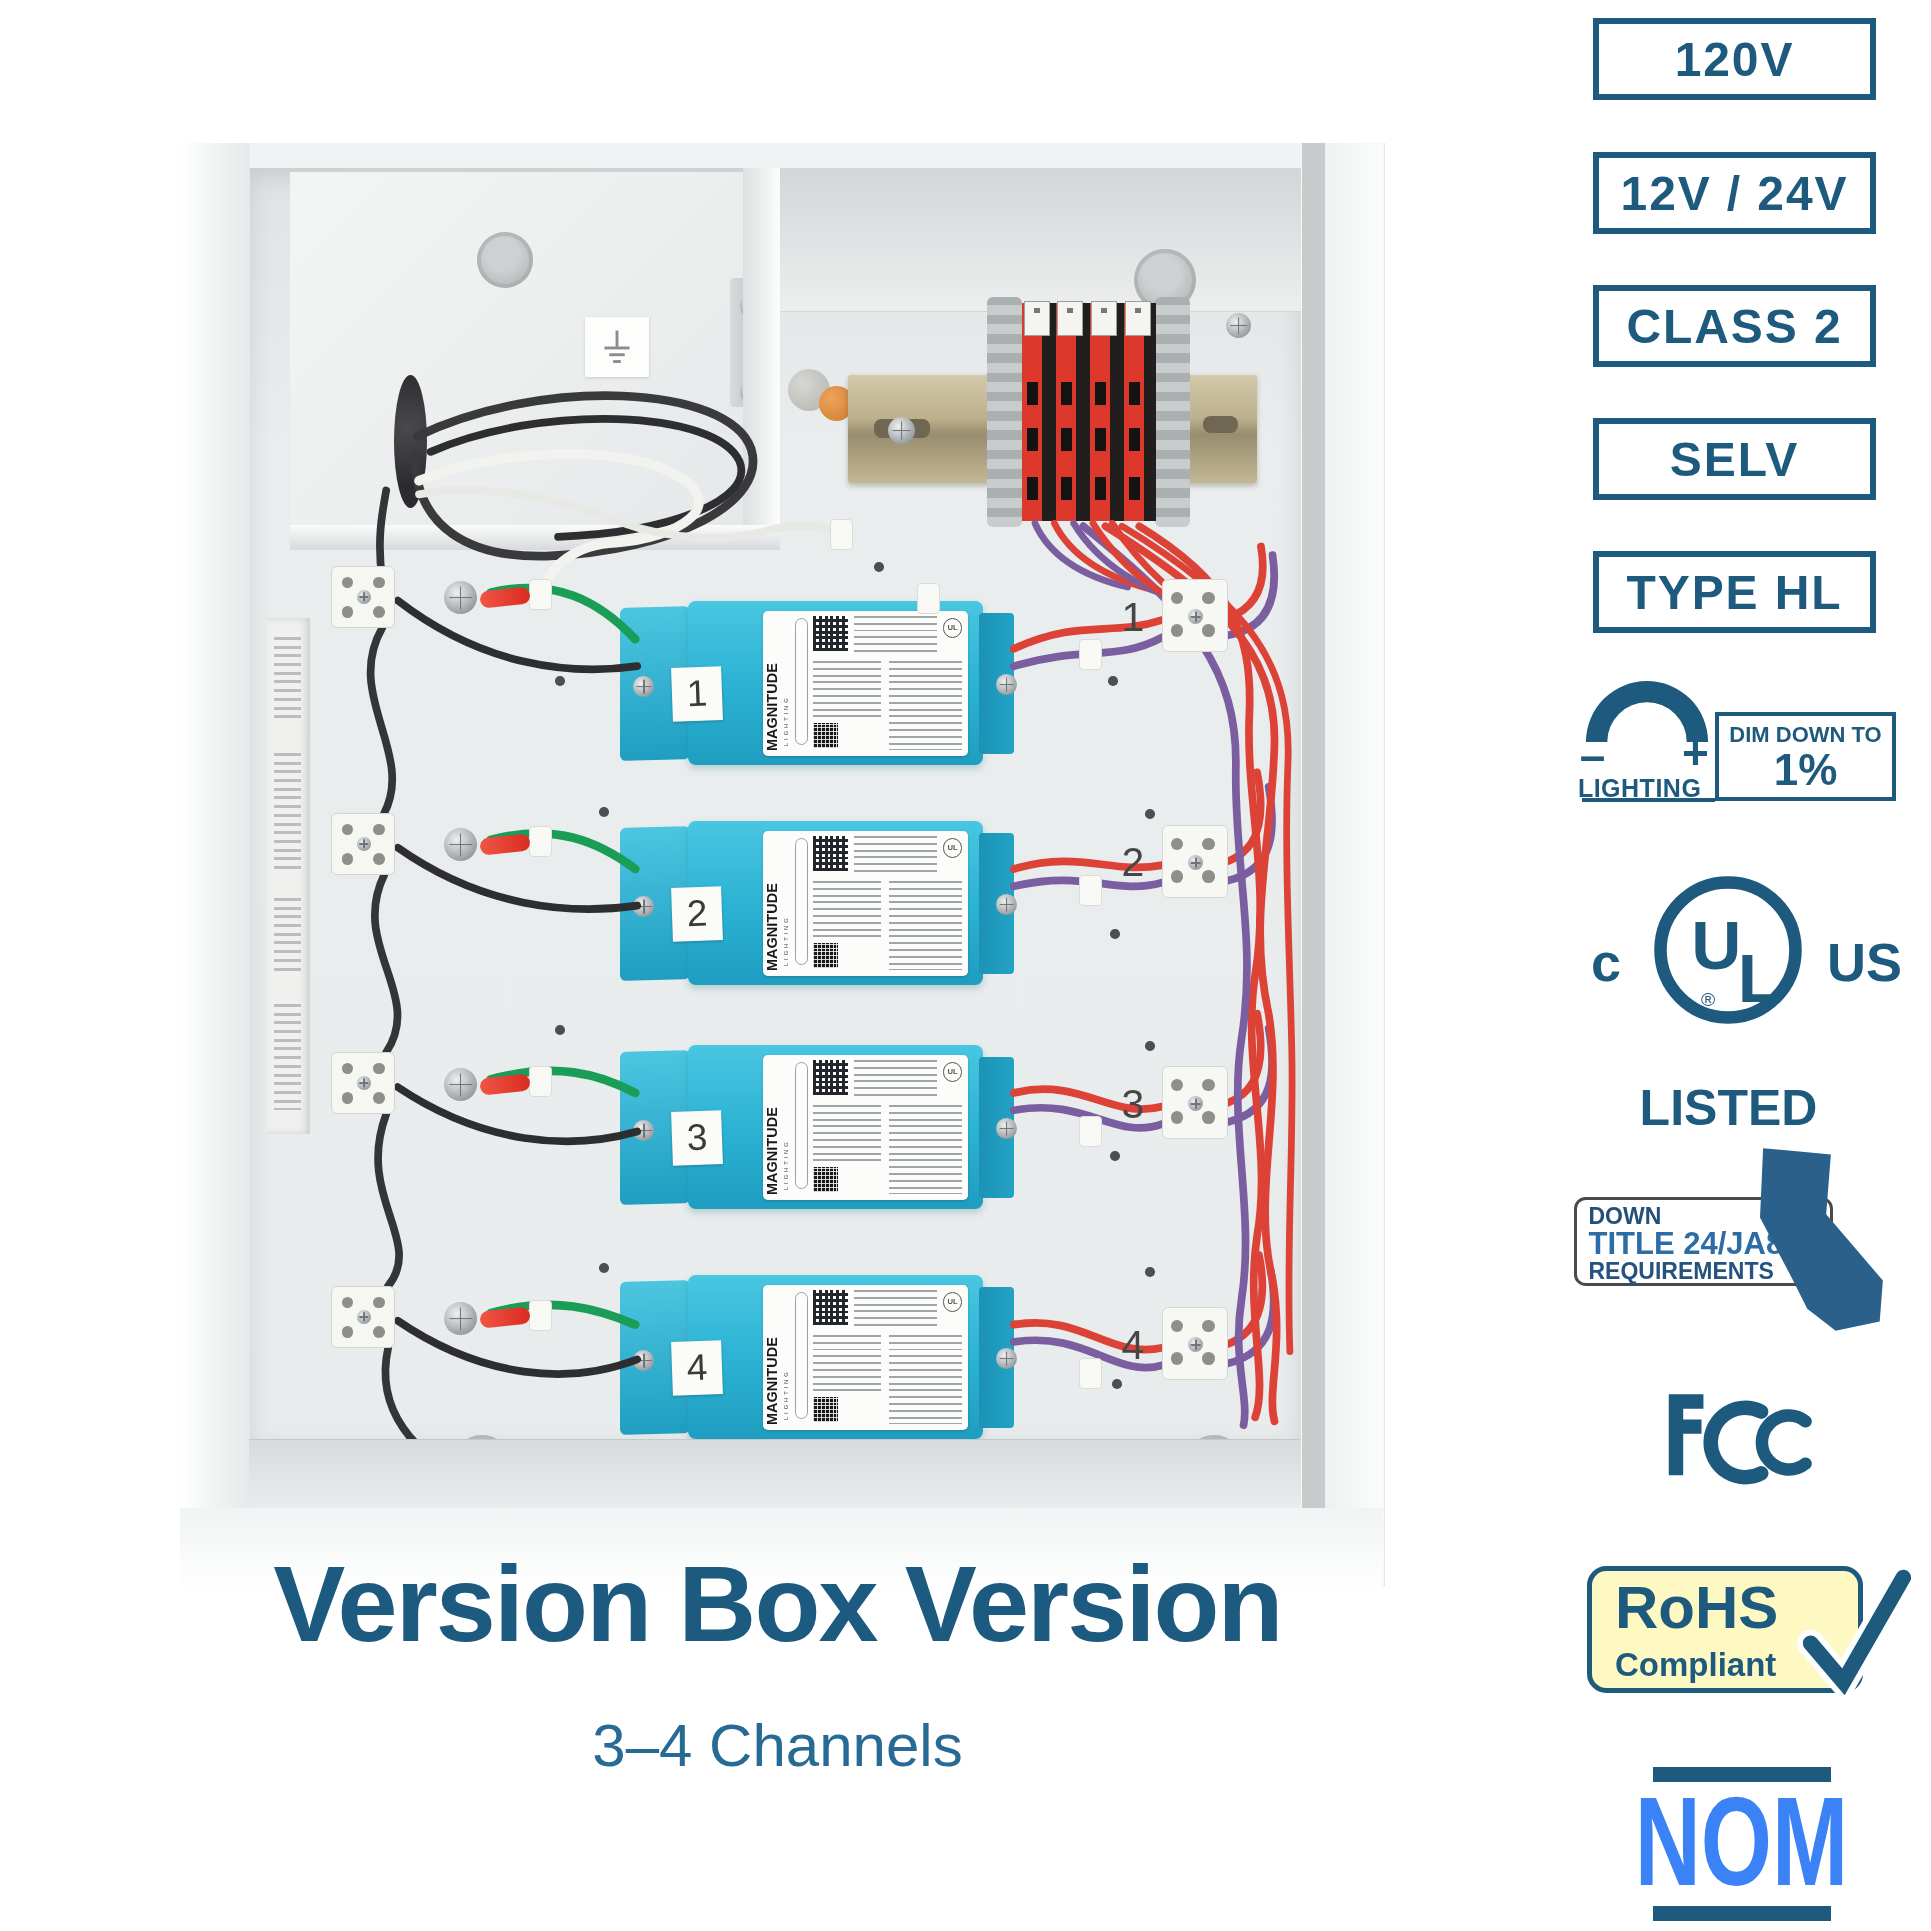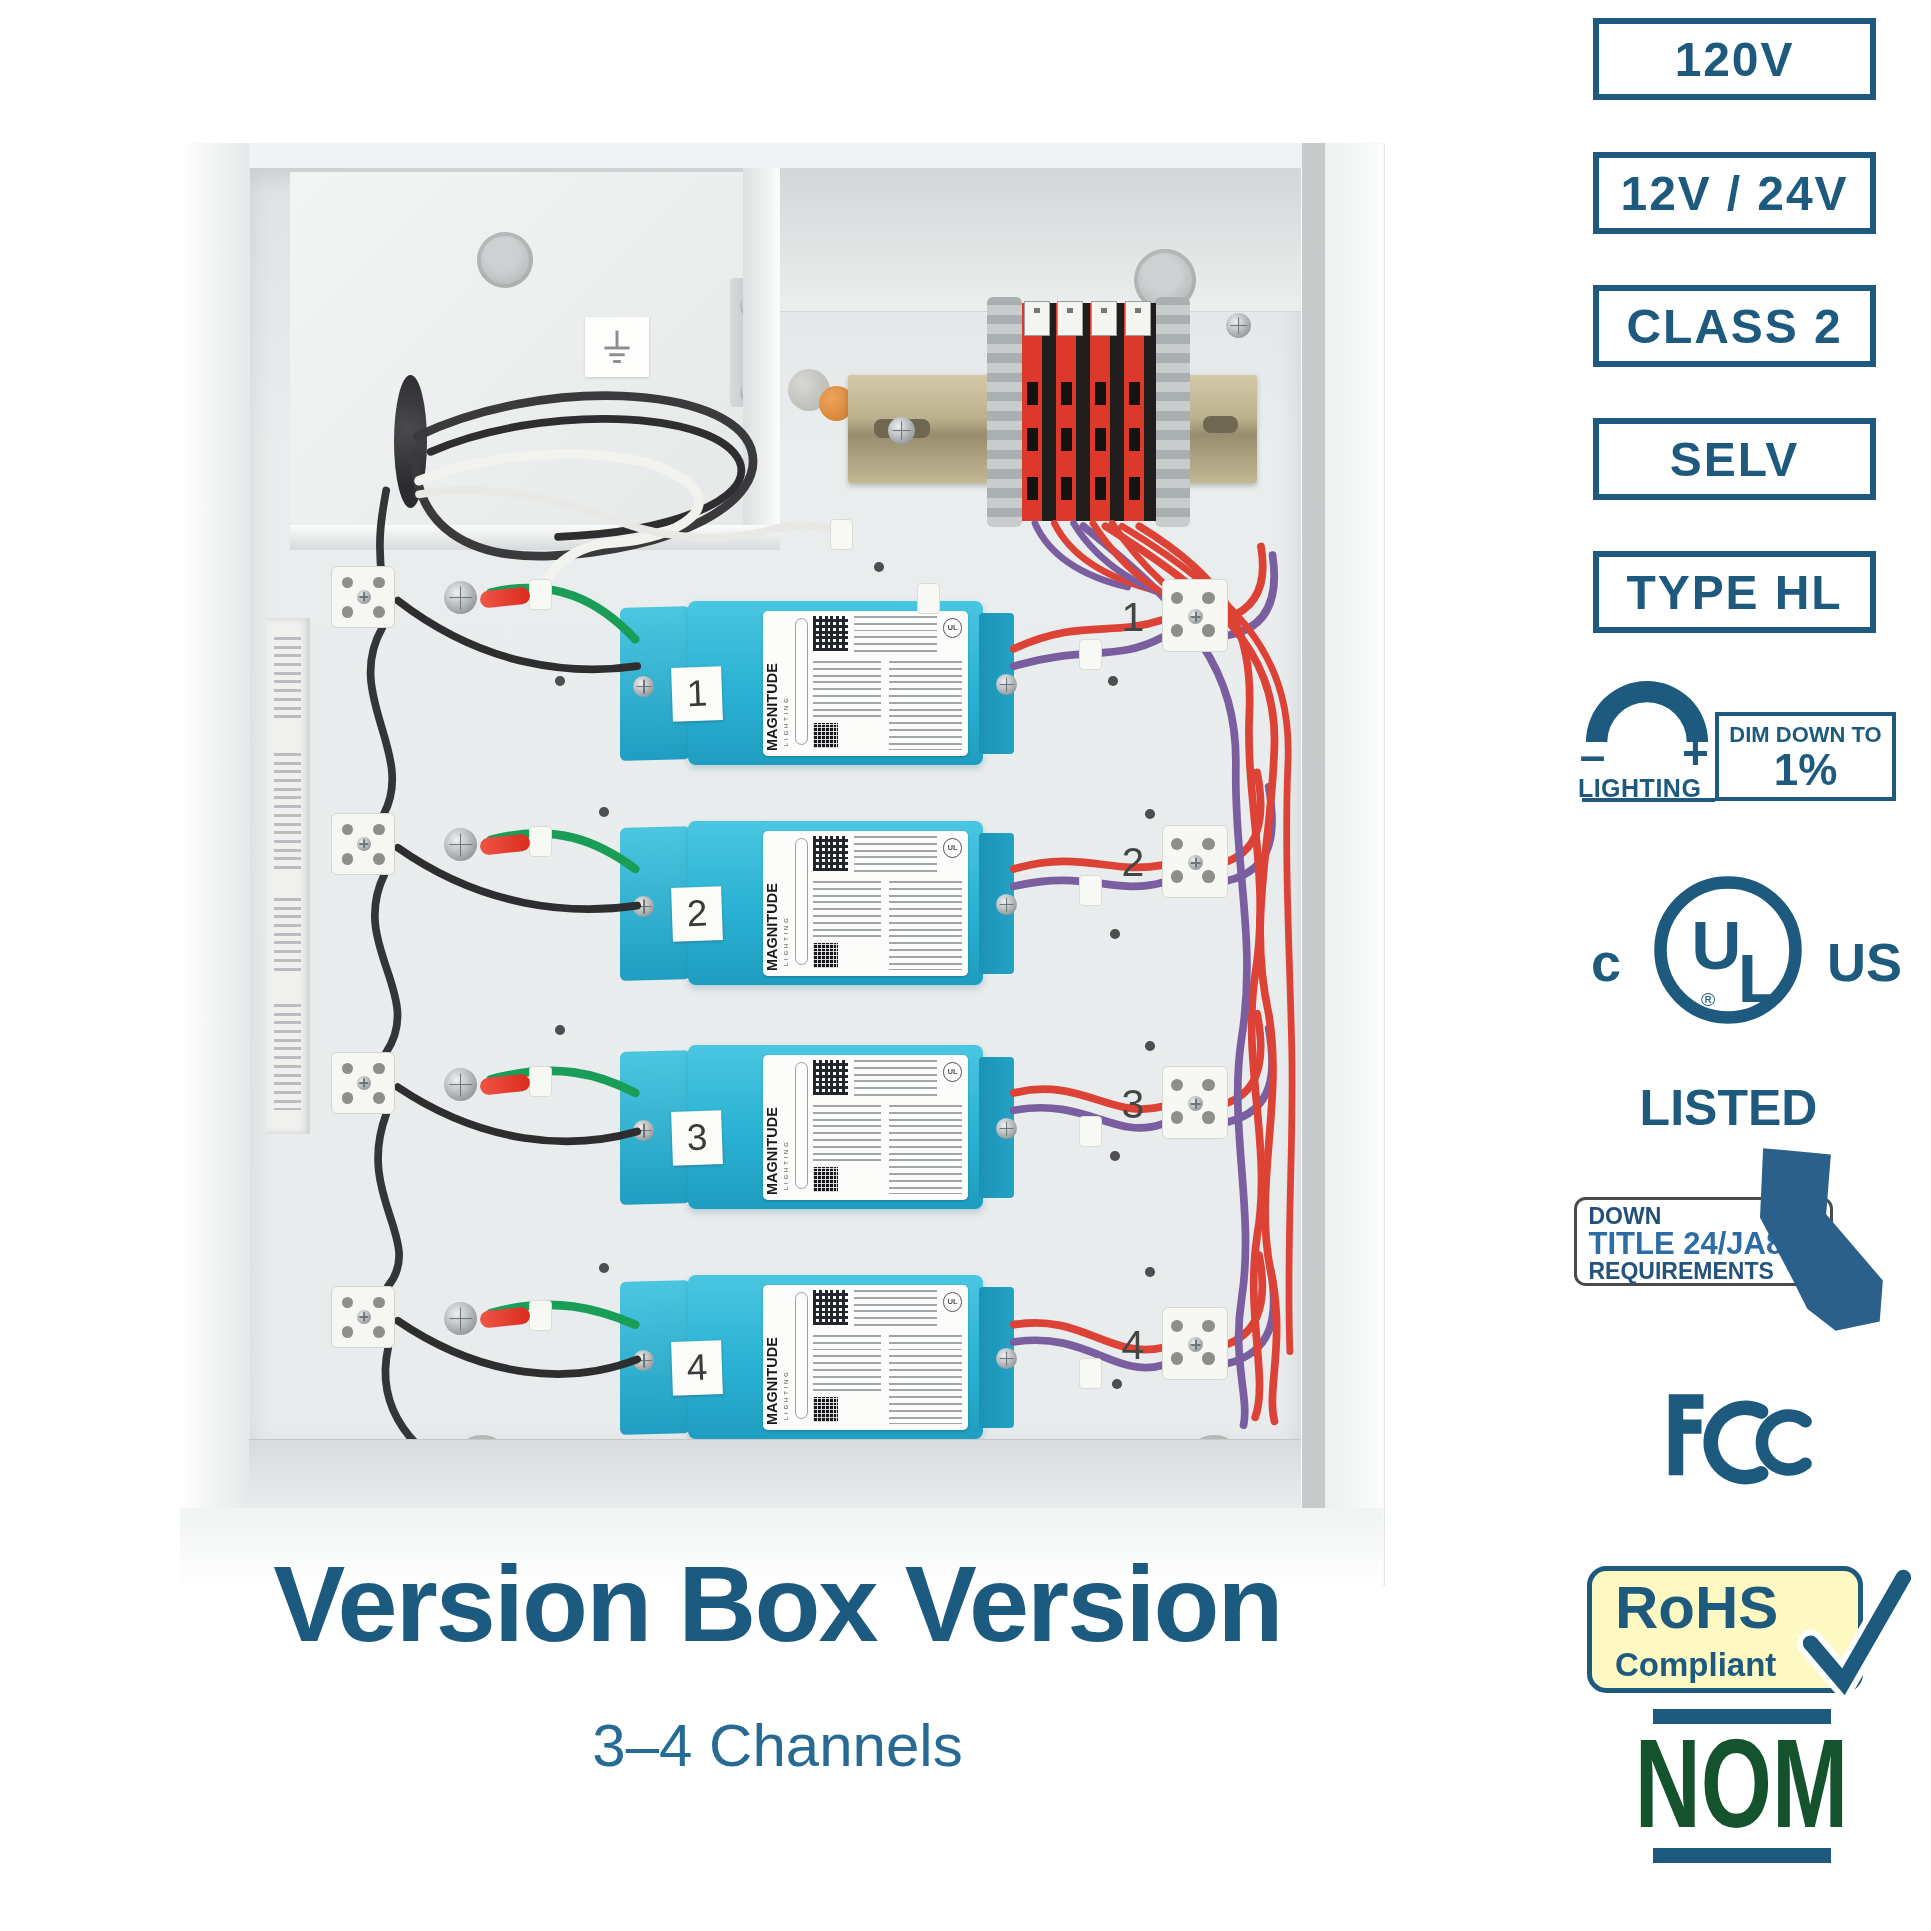--- a/index.html
+++ b/index.html
@@ -106,21 +106,21 @@
   .t24-box{position:absolute;left:1.9px;top:52px;width:259px;height:89px;border:3.9px solid #4a4a4a;border-radius:11.6px;
     background:#fff;box-sizing:border-box;padding:3.9px 0 0 11.6px;}
   .t24-box .l1{display:block;font-size:23px;font-weight:700;color:#234f78;line-height:1.05;}
   .t24-box .l2{display:block;font-size:31px;font-weight:700;color:#2d6da5;line-height:1.0;}
   .t24-box .l3{display:block;font-size:23px;font-weight:700;color:#26537d;line-height:1.05;}
   .fcc{left:1659px;top:1377px;width:164px;height:131px;}
   .rohs{left:1587px;top:1560px;width:328px;height:145px;color:#1d5a7e;}
   .rohs-box{position:absolute;left:0;top:5.8px;width:276px;height:127px;border:5.8px solid #1d5a7e;border-radius:19.3px;background:#fef9c3;box-sizing:border-box;}
   .rohs-box .t{position:absolute;left:23px;top:7.7px;font-size:60px;font-weight:700;line-height:1;}
   .rohs-box .s{position:absolute;left:23px;top:75px;font-size:33px;font-weight:700;}
-  .nom{left:1647px;top:1705px;width:189px;height:162px;color:#14532d;}
+  .nom{left:1647px;top:1763px;width:189px;height:162px;color:#3b82f6;}
   .nom .bar{position:absolute;left:5.8px;width:178px;height:15.4px;background:#1d5a7e;}
   .nom .txt{position:absolute;left:0;top:15.4px;width:189px;height:127px;display:flex;align-items:center;justify-content:center;
     font-size:104px;font-weight:700;transform:scale(.88,1.22);}
   
   .cap-title{left:97px;top:1541px;width:1361px;text-align:center;font-size:108px;font-weight:700;color:#1d5a80;letter-spacing:-1.9px;}
   .cap-sub{left:97px;top:1711px;width:1361px;text-align:center;font-size:60px;font-weight:400;color:#276b94;}
   svg{display:block;}
 </style>
 </head>
 <body>

